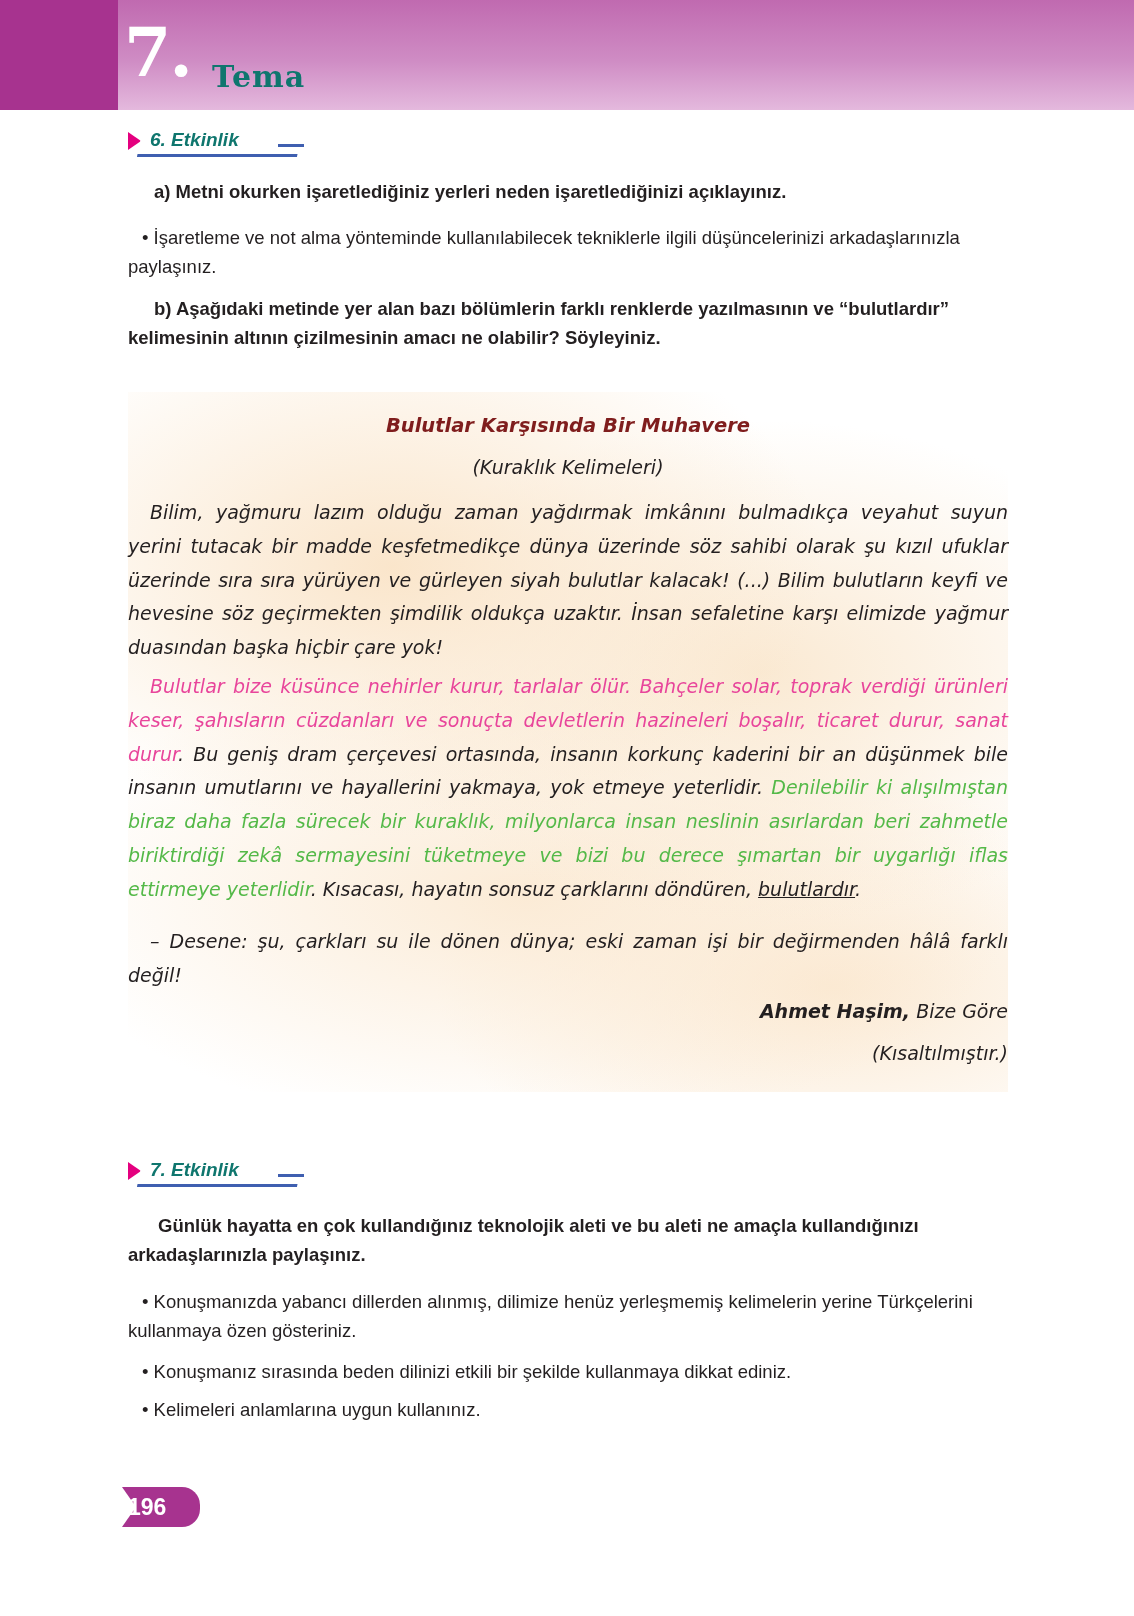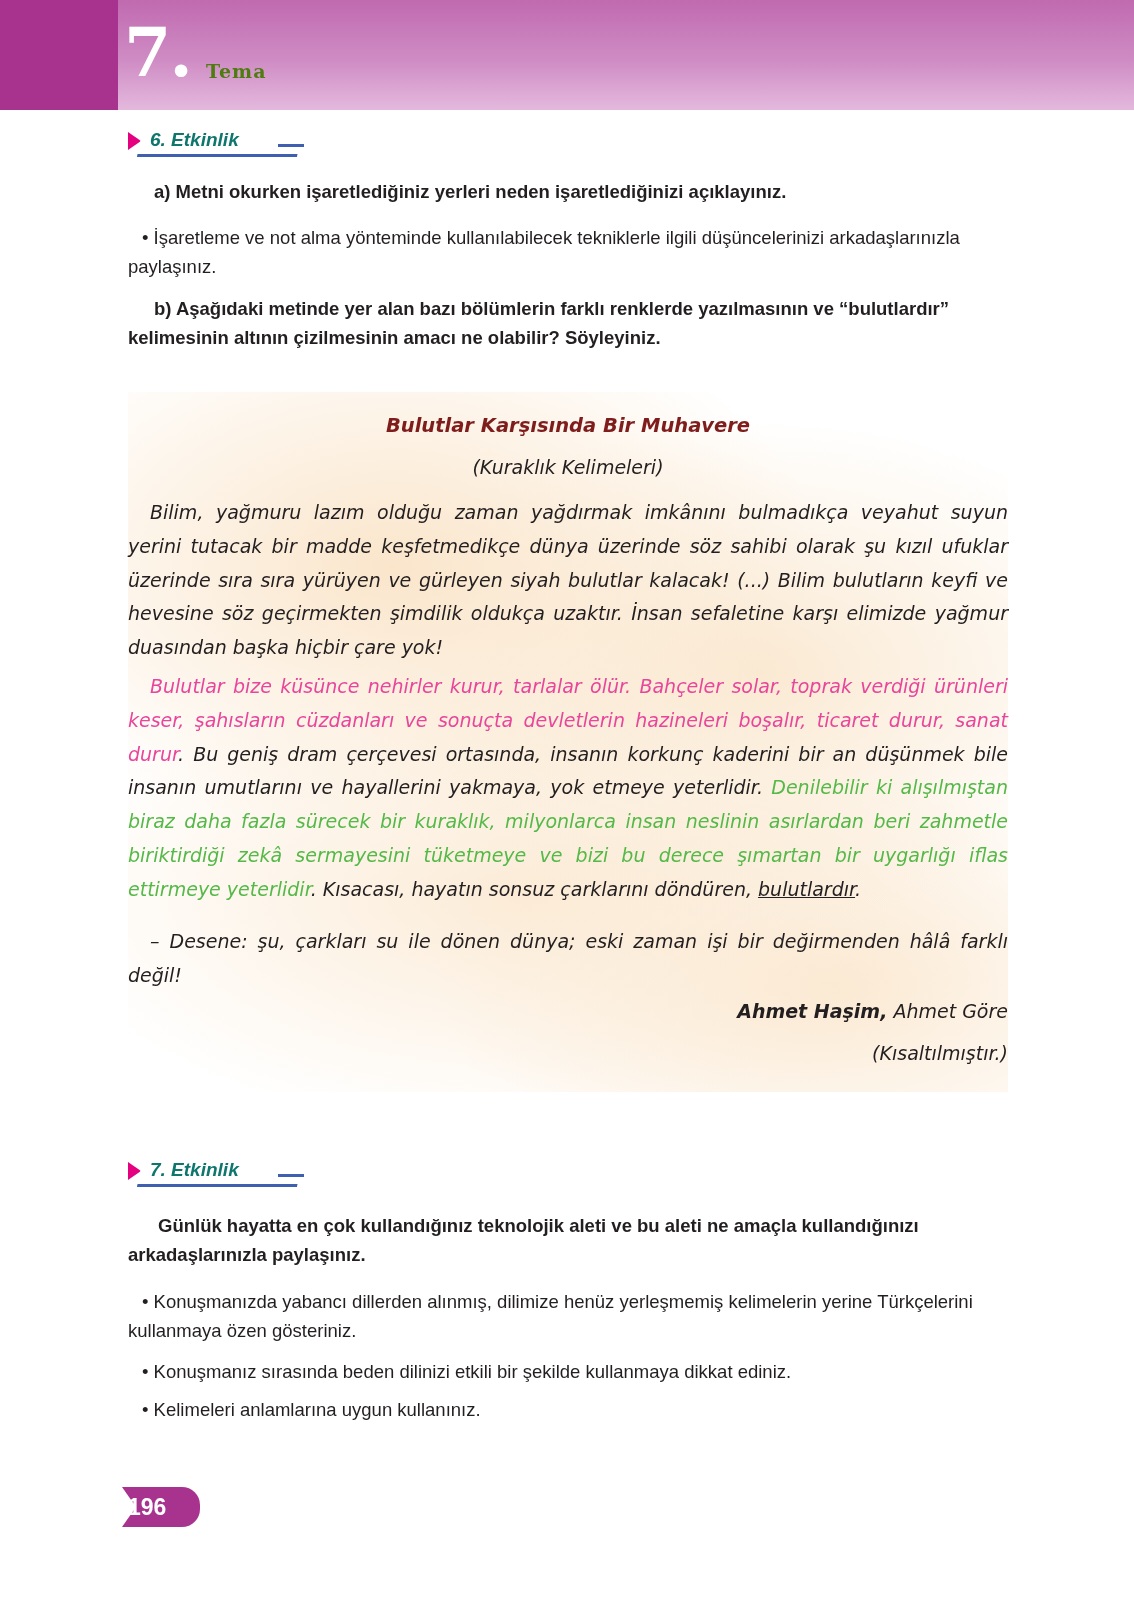--- a/index.html
+++ b/index.html
@@ -51,25 +51,25 @@
     top: 18px;
     font-size: 68px;
     font-weight: bold;
     color: #ffffff;
     font-family: "DejaVu Serif", serif;
     letter-spacing: -2px;
     line-height: 1;
   }
   .tema-word {
     position: absolute;
-    left: 206px;
+    left: 212px;
     top: 62px;
-    font-size: 19px;
-    font-weight: bold;
-    color: #4d7c0f;
+    font-size: 30px;
+    font-weight: bold;
+    color: #0f766e;
     font-family: "DejaVu Serif", serif;
     letter-spacing: 1px;
     line-height: 1;
   }
 
   
   .activity-head {
     position: absolute;
     left: 128px;
     width: 230px;
@@ -256,21 +256,21 @@
 
 <div class="qbody" style="top:670px;">
   <span style="display:inline-block;width:22px;"></span><span class="pink">Bulutlar bize küsünce nehirler kurur, tarlalar ölür. Bahçeler solar, toprak verdiği ürünleri keser, şahısların cüzdanları ve sonuçta devletlerin hazineleri boşalır, ticaret durur, sanat durur</span><span>. Bu geniş dram çerçevesi ortasında, insanın korkunç kaderini bir an düşünmek bile insanın umutlarını ve hayallerini yakmaya, yok etmeye yeterlidir. </span><span class="green">Denilebilir ki alışılmıştan biraz daha fazla sürecek bir kuraklık, milyonlarca insan neslinin asırlardan beri zahmetle biriktirdiği zekâ sermayesini tüketmeye ve bizi bu derece şımartan bir uygarlığı iflas ettirmeye yeterlidir</span><span>. Kısacası, hayatın sonsuz çarklarını döndüren, </span><span class="uline">bulutlardır</span><span>.</span>
 </div>
 
 <div class="qbody" style="top:925px;">
   <span style="display:inline-block;width:22px;"></span><span>– Desene: şu, çarkları su ile dönen dünya; eski zaman işi bir değirmenden hâlâ farklı değil!</span>
 </div>
 
 <div class="qsig" style="top:1000px; padding-right:24px;">
-  <b>Ahmet Haşim,</b><span> Ahmet Göre</span>
+  <b>Ahmet Haşim,</b><span> Bize Göre</span>
 </div>
 <div class="qsig" style="top:1042px; padding-right:14px;">(Kısaltılmıştır.)</div>
 
 <div class="activity-head" style="top:1158px;">
   <div class="act-arrow"></div>
   <div class="act-ribbon"></div>
   <div class="act-ribbon-tail"></div>
   <div class="act-label">7. Etkinlik</div>
 </div>
 

